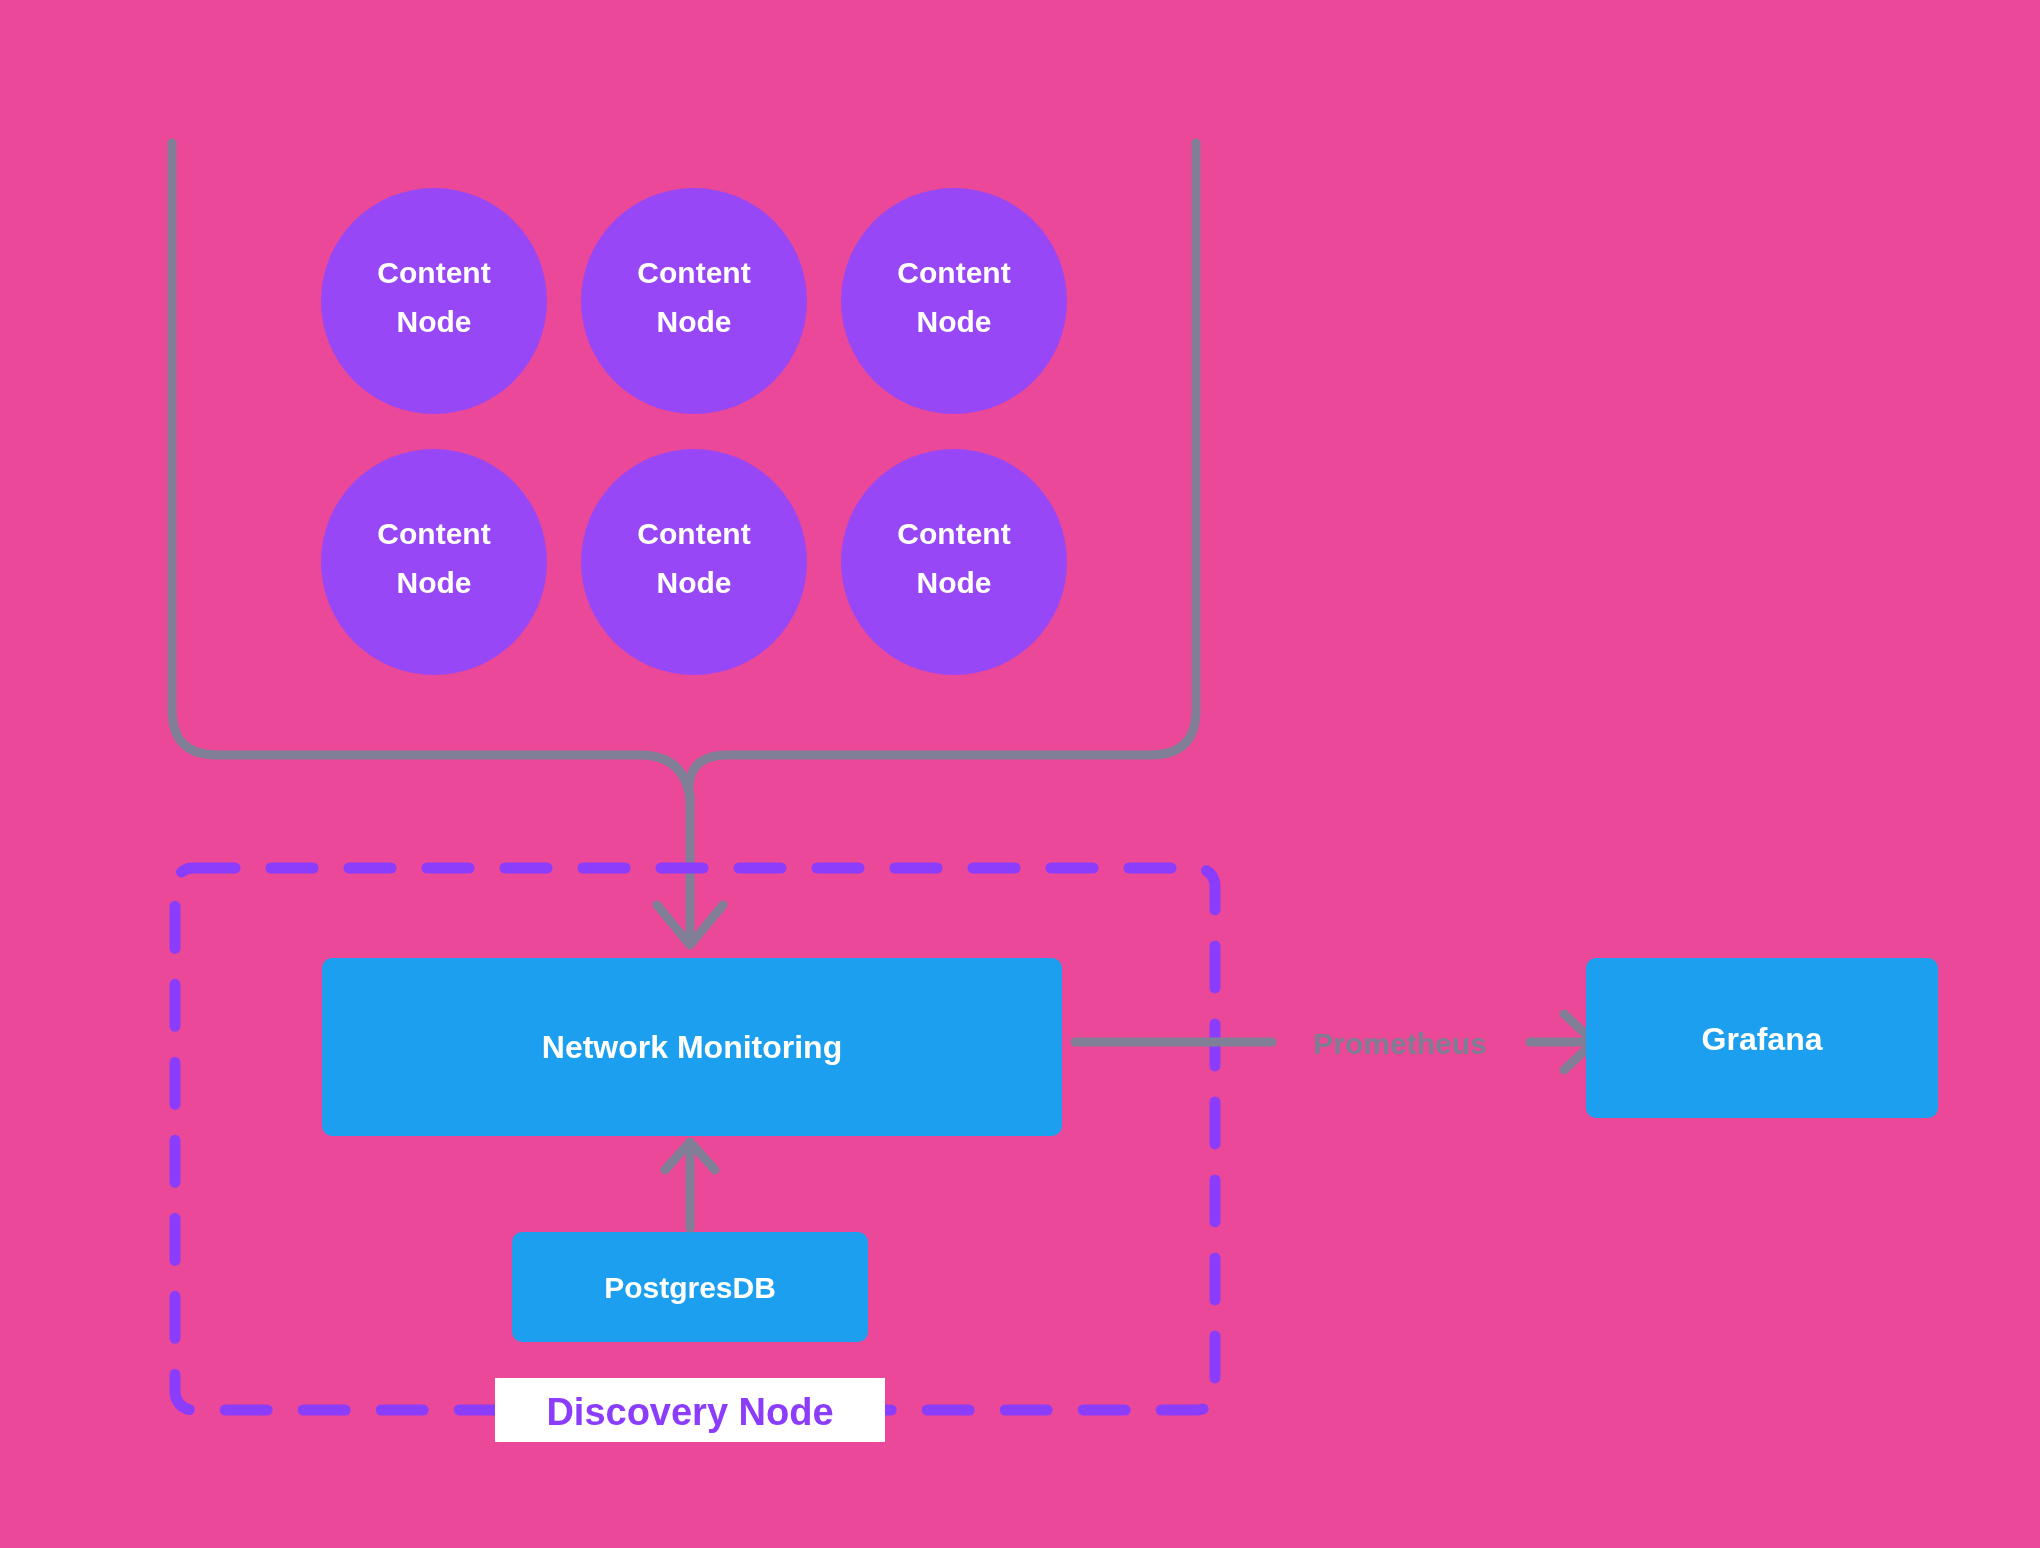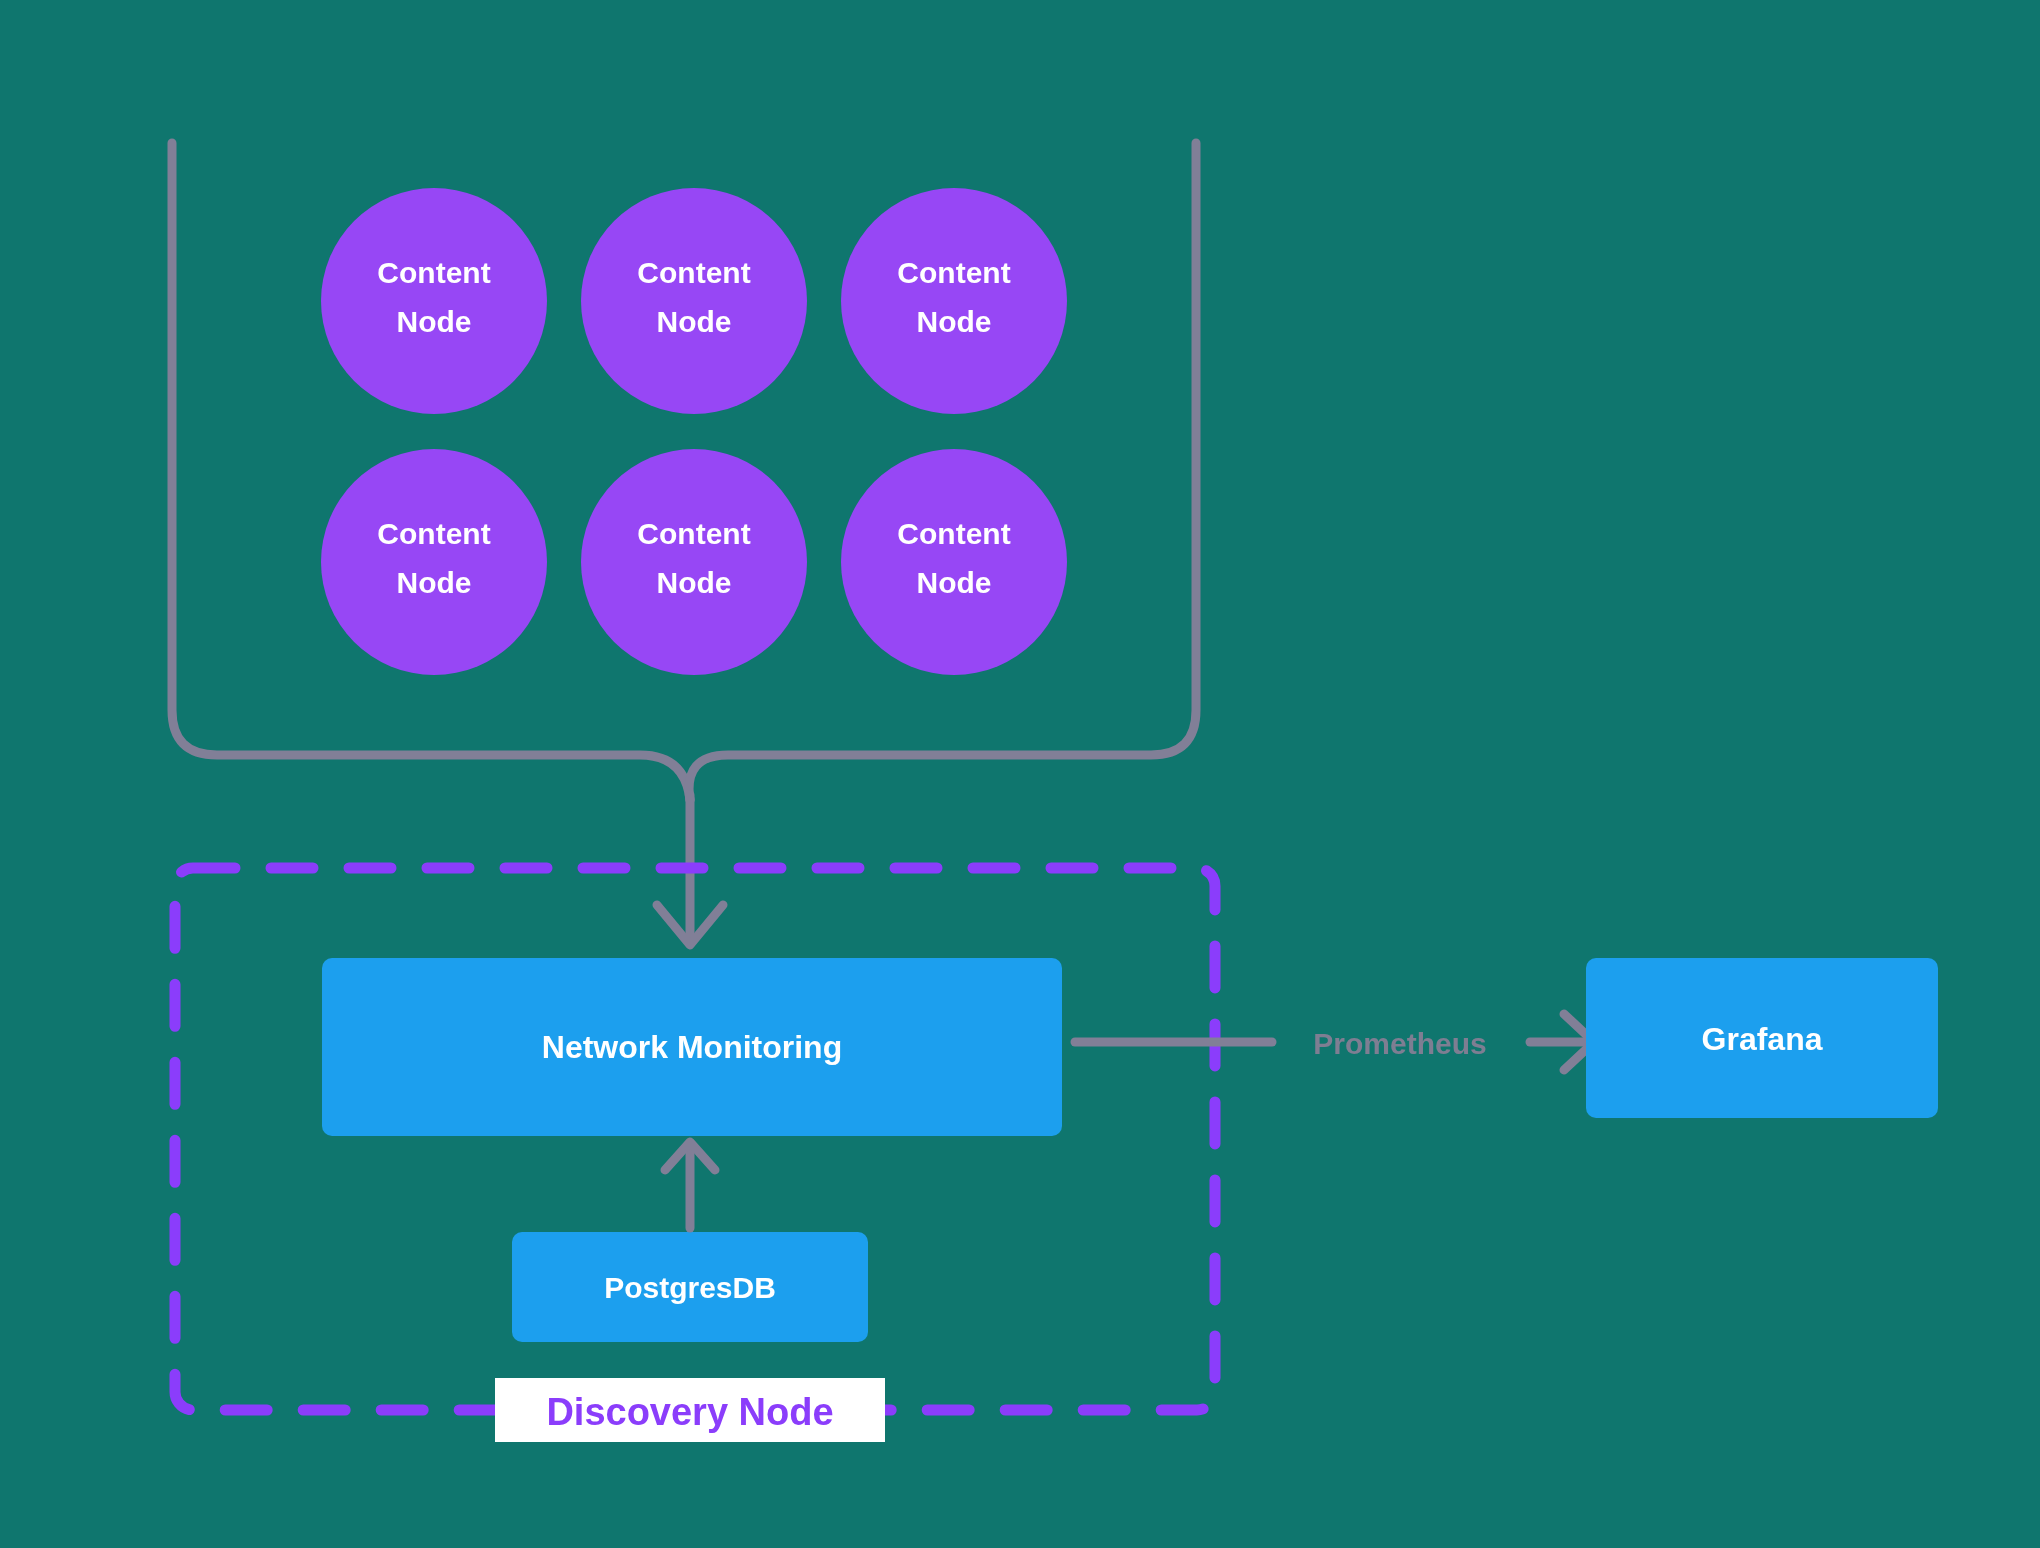--- a/index.html
+++ b/index.html
@@ -10,21 +10,21 @@
   body {
     width: 2040px;
     height: 1548px;
     font-family: "Liberation Sans", sans-serif;
     overflow: hidden;
   }
   #diagram-root {
     position: relative;
     width: 2040px;
     height: 1548px;
-    background: #0f766e;
+    background: #ec4899;
   }
   svg.canvas {
     position: absolute;
     top: 0;
     left: 0;
     width: 2040px;
     height: 1548px;
     display: block;
   }
   .node-label {

